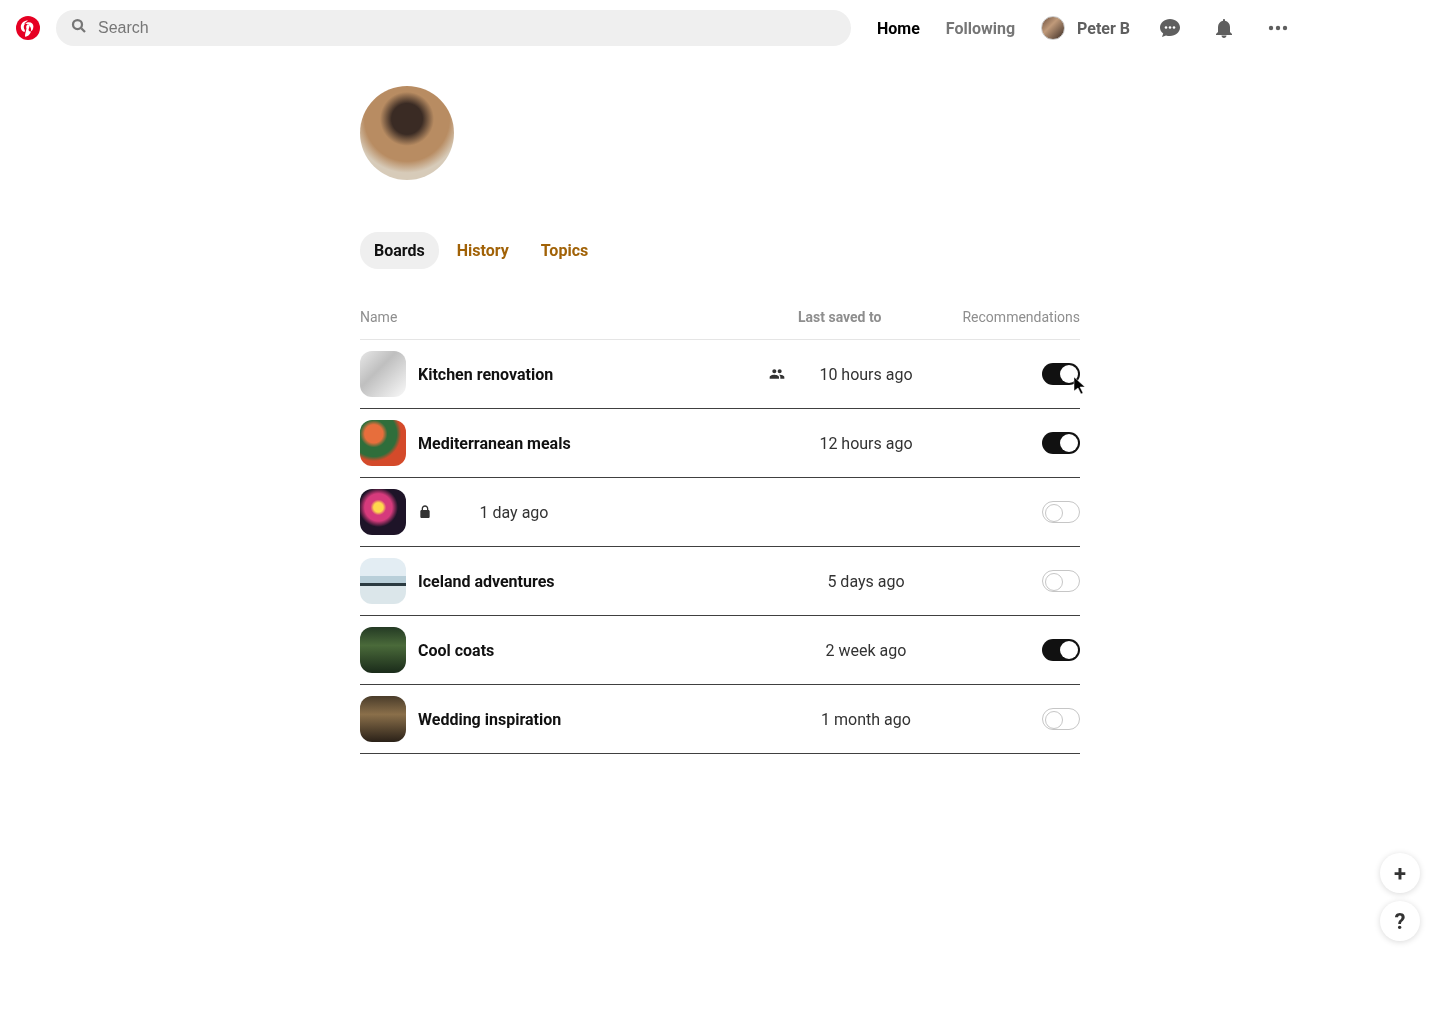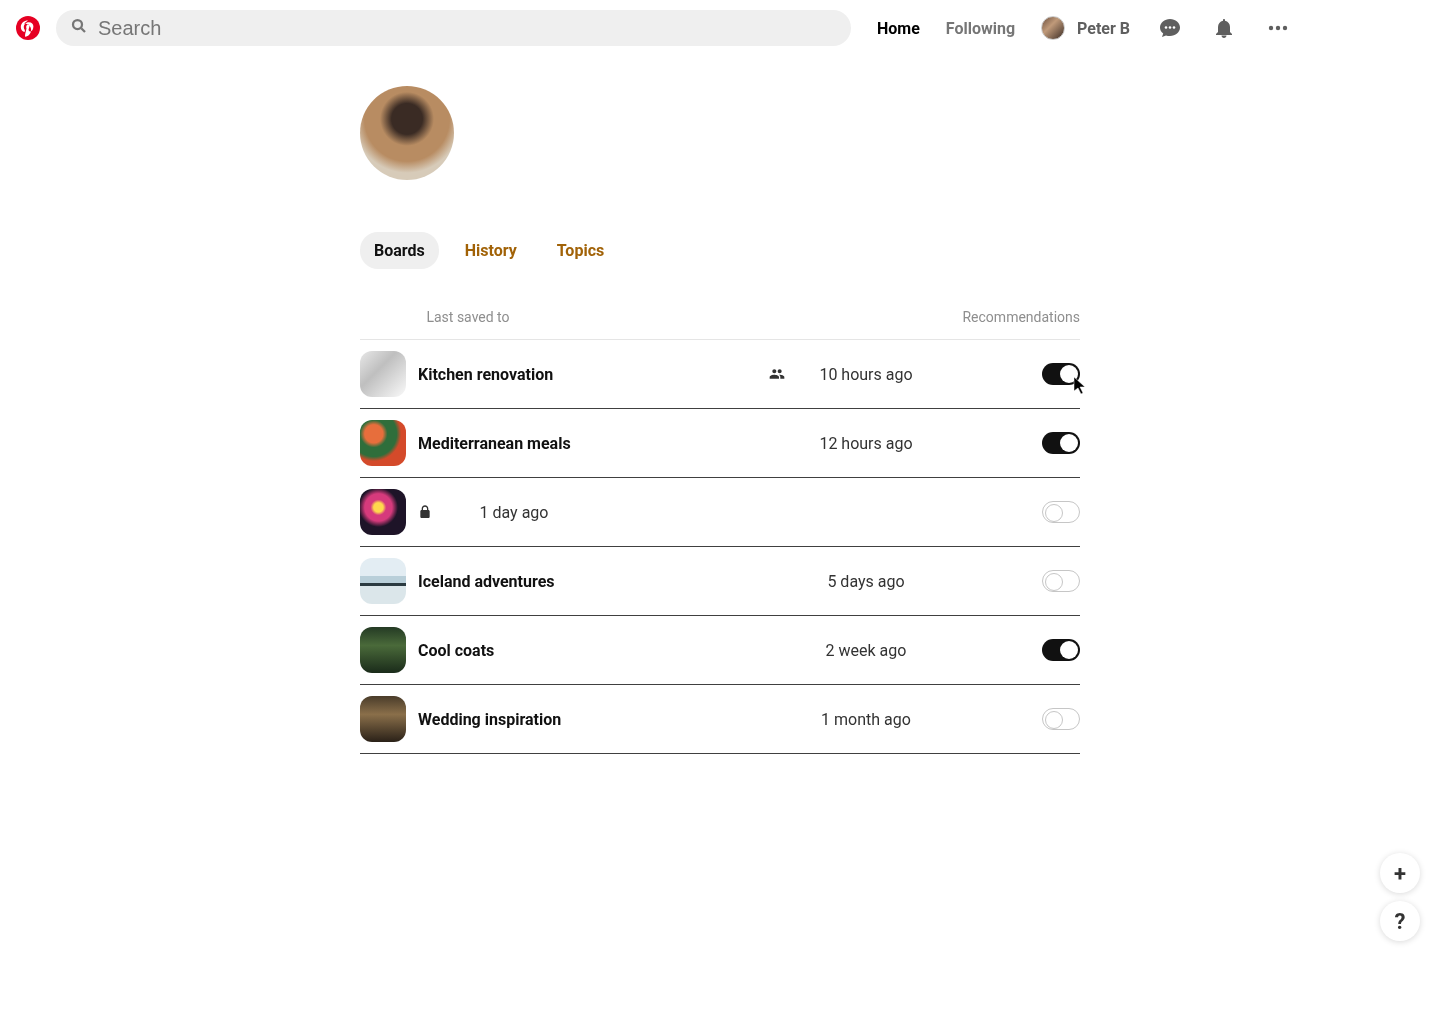--- a/index.html
+++ b/index.html
@@ -3,47 +3,47 @@
 <meta charset="utf-8">
 <style>
 *{box-sizing:border-box;margin:0;padding:0;}
 html,body{width:1440px;height:1033px;background:#fff;font-family:-apple-system,BlinkMacSystemFont,"Segoe UI",Roboto,Helvetica,Arial,sans-serif;color:#111;overflow:hidden;}
 
 .header{display:flex;align-items:center;height:56px;padding:0 16px;gap:16px;}
 .logo{width:24px;height:24px;display:flex;align-items:center;justify-content:center;cursor:pointer;}
 .logo svg{width:24px;height:24px;}
 .search{flex:0 0 795px;height:36px;background:#EFEFEF;border-radius:18px;display:flex;align-items:center;padding:0 14px;gap:10px;}
 .search-icon{width:18px;height:18px;color:#767676;}
-.search input{border:none;outline:none;background:transparent;flex:1;font-size:20px;color:#333;}
+.search input{border:none;outline:none;background:transparent;flex:1;font-size:16px;color:#333;}
 .search input::placeholder{color:#767676;}
 .nav{display:flex;align-items:center;gap:26px;margin-left:10px;}
 .nav-link{font-size:16px;font-weight:700;cursor:pointer;}
 .nav-link.active{color:#000000;}
 .nav-link.muted{color:#767676;}
 .profile{display:flex;align-items:center;gap:12px;cursor:pointer;}
 .avatar-sm{width:24px;height:24px;border-radius:50%;background:linear-gradient(135deg,#6b4e3d,#c09a7a 40%,#3a2b24);border:1px solid #ccc;}
 .profile-name{font-weight:700;color:#5f5f5f;font-size:16px;}
 .icon-btn{width:28px;height:28px;display:flex;align-items:center;justify-content:center;color:#5f5f5f;cursor:pointer;}
 .icon-btn svg{width:24px;height:24px;fill:#5f5f5f;}
 
 .main{width:720px;margin:30px auto 0;}
 .hero{display:flex;align-items:flex-start;gap:40px;}
 .hero-text{flex:1;}
 .title{font-size:36px;font-weight:700;letter-spacing:-0.5px;margin-bottom:14px;}
 .subtitle{font-size:20px;color:#4a4a4a;line-height:1.35;max-width:560px;}
 .hero-avatar{width:94px;height:94px;border-radius:50%;background:radial-gradient(circle at 50% 35%,#3a2b24 0 20%,#b88c62 35% 55%,#d7cbb9 70%);margin-right:4px;}
 
-.tabs{display:flex;gap:12px;margin-top:52px;}
+.tabs{display:flex;gap:4px;margin-top:52px;}
 .tab{font-size:16px;font-weight:700;color:#a16207;padding:9px 14px;border-radius:18px;cursor:pointer;}
 .tab.active{background:#EFEFEF;color:#111;}
 
 .cols{display:flex;align-items:center;margin-top:40px;padding:0 0 14px 0;border-bottom:1px solid #e5e5e5;color:#8e8e8e;font-size:14px;}
 .col-name{flex:0 0 400px;}
 .col-icon{flex:0 0 38px;}
-.col-last{flex:0 0 140px;text-align:center;}
+.col-last{flex:0 0 140px;text-align:left;font-weight:bold;}
 .col-rec{flex:1;text-align:right;}
 
 .row{display:flex;align-items:center;height:69px;border-bottom:1px solid #404040;}
 .thumb{width:46px;height:46px;border-radius:12px;flex-shrink:0;}
 .board-name{font-weight:700;font-size:16px;margin-left:12px;flex:0 0 340px;}
 .row-icon{flex:0 0 38px;display:flex;justify-content:center;}
 .row-icon svg{width:16px;height:16px;fill:#333;}
 .row-last{flex:0 0 140px;text-align:center;font-size:16px;color:#333;}
 .row-rec{flex:1;display:flex;justify-content:flex-end;align-items:center;}
 .toggle{width:38px;height:22px;border-radius:11px;position:relative;cursor:pointer;}
@@ -121,20 +121,21 @@
     <div class="hero-avatar"></div>
   </div>
 
   <div class="tabs">
     <div class="tab active">Boards</div>
     <div class="tab">History</div>
     <div class="tab">Topics</div>
   </div>
 
   <div class="cols">
+    <div class="col-name">Name</div>
     <div class="col-icon"></div>
     <div class="col-last">Last saved to</div>
     <div class="col-rec">Recommendations</div>
   </div>
 
   <div id="rows">
       <div class="row">
         <div class="thumb t0"></div>
         <div class="board-name">Kitchen renovation</div>
         <div class="row-icon">

